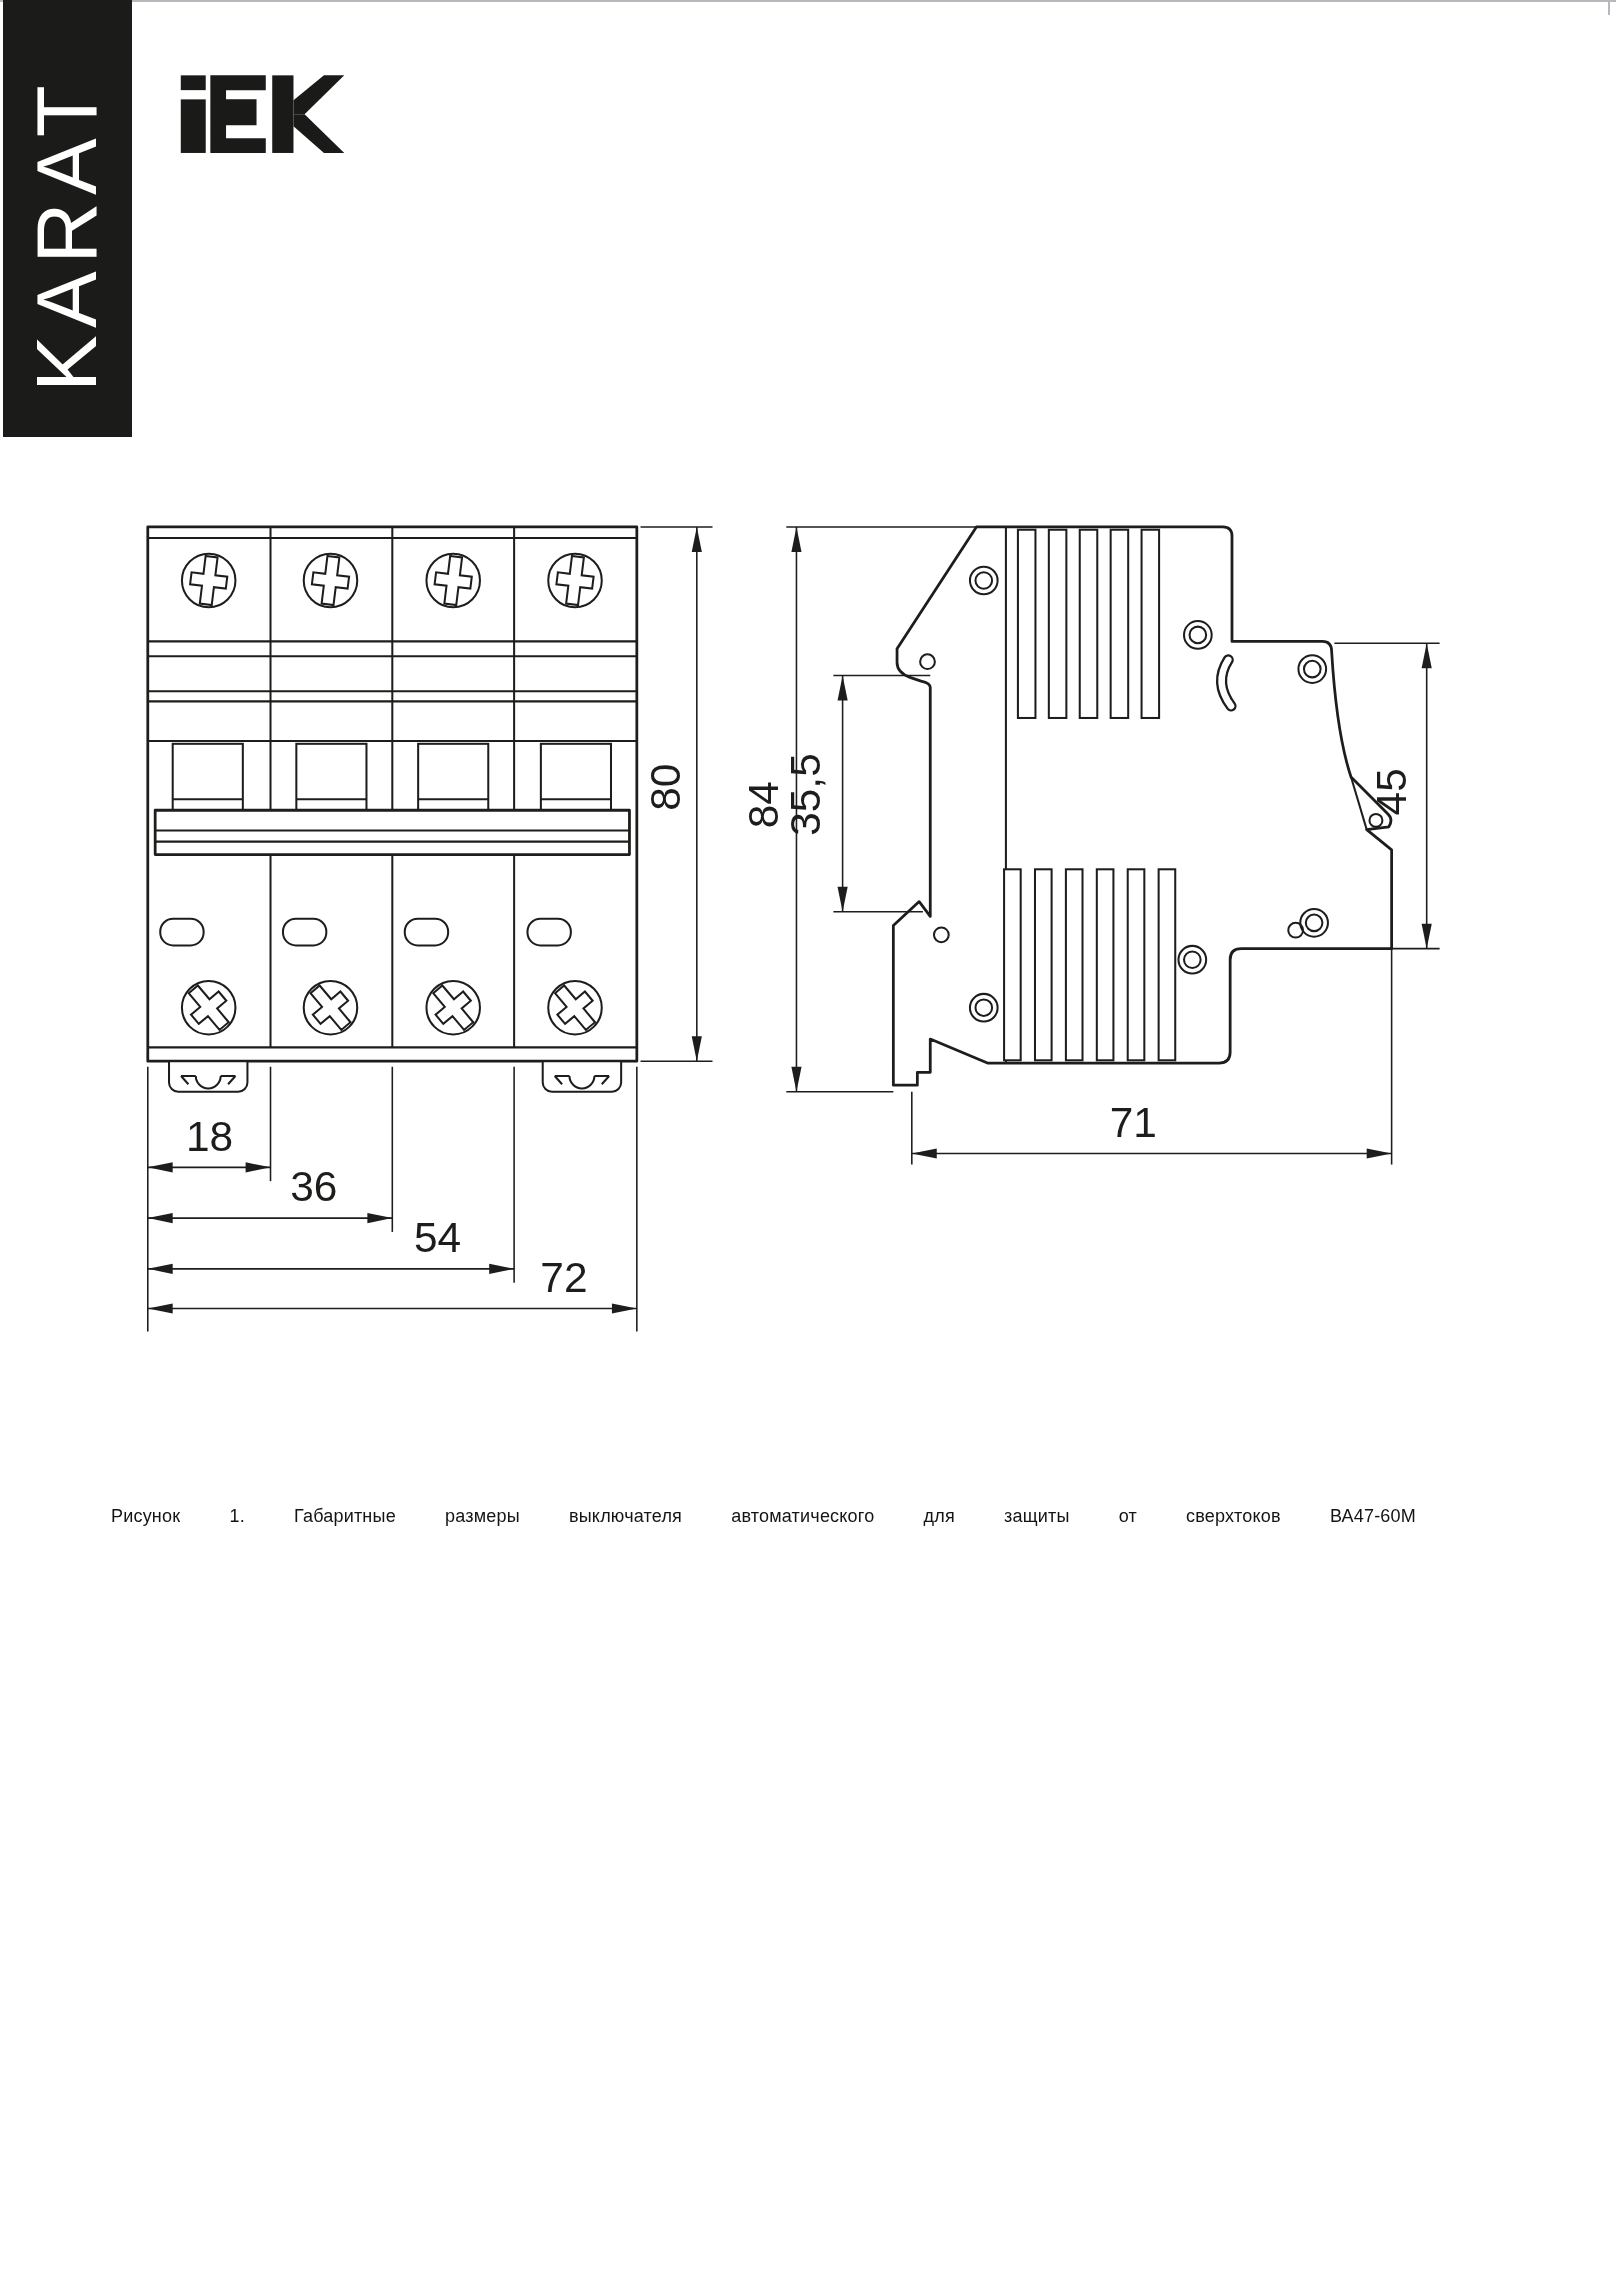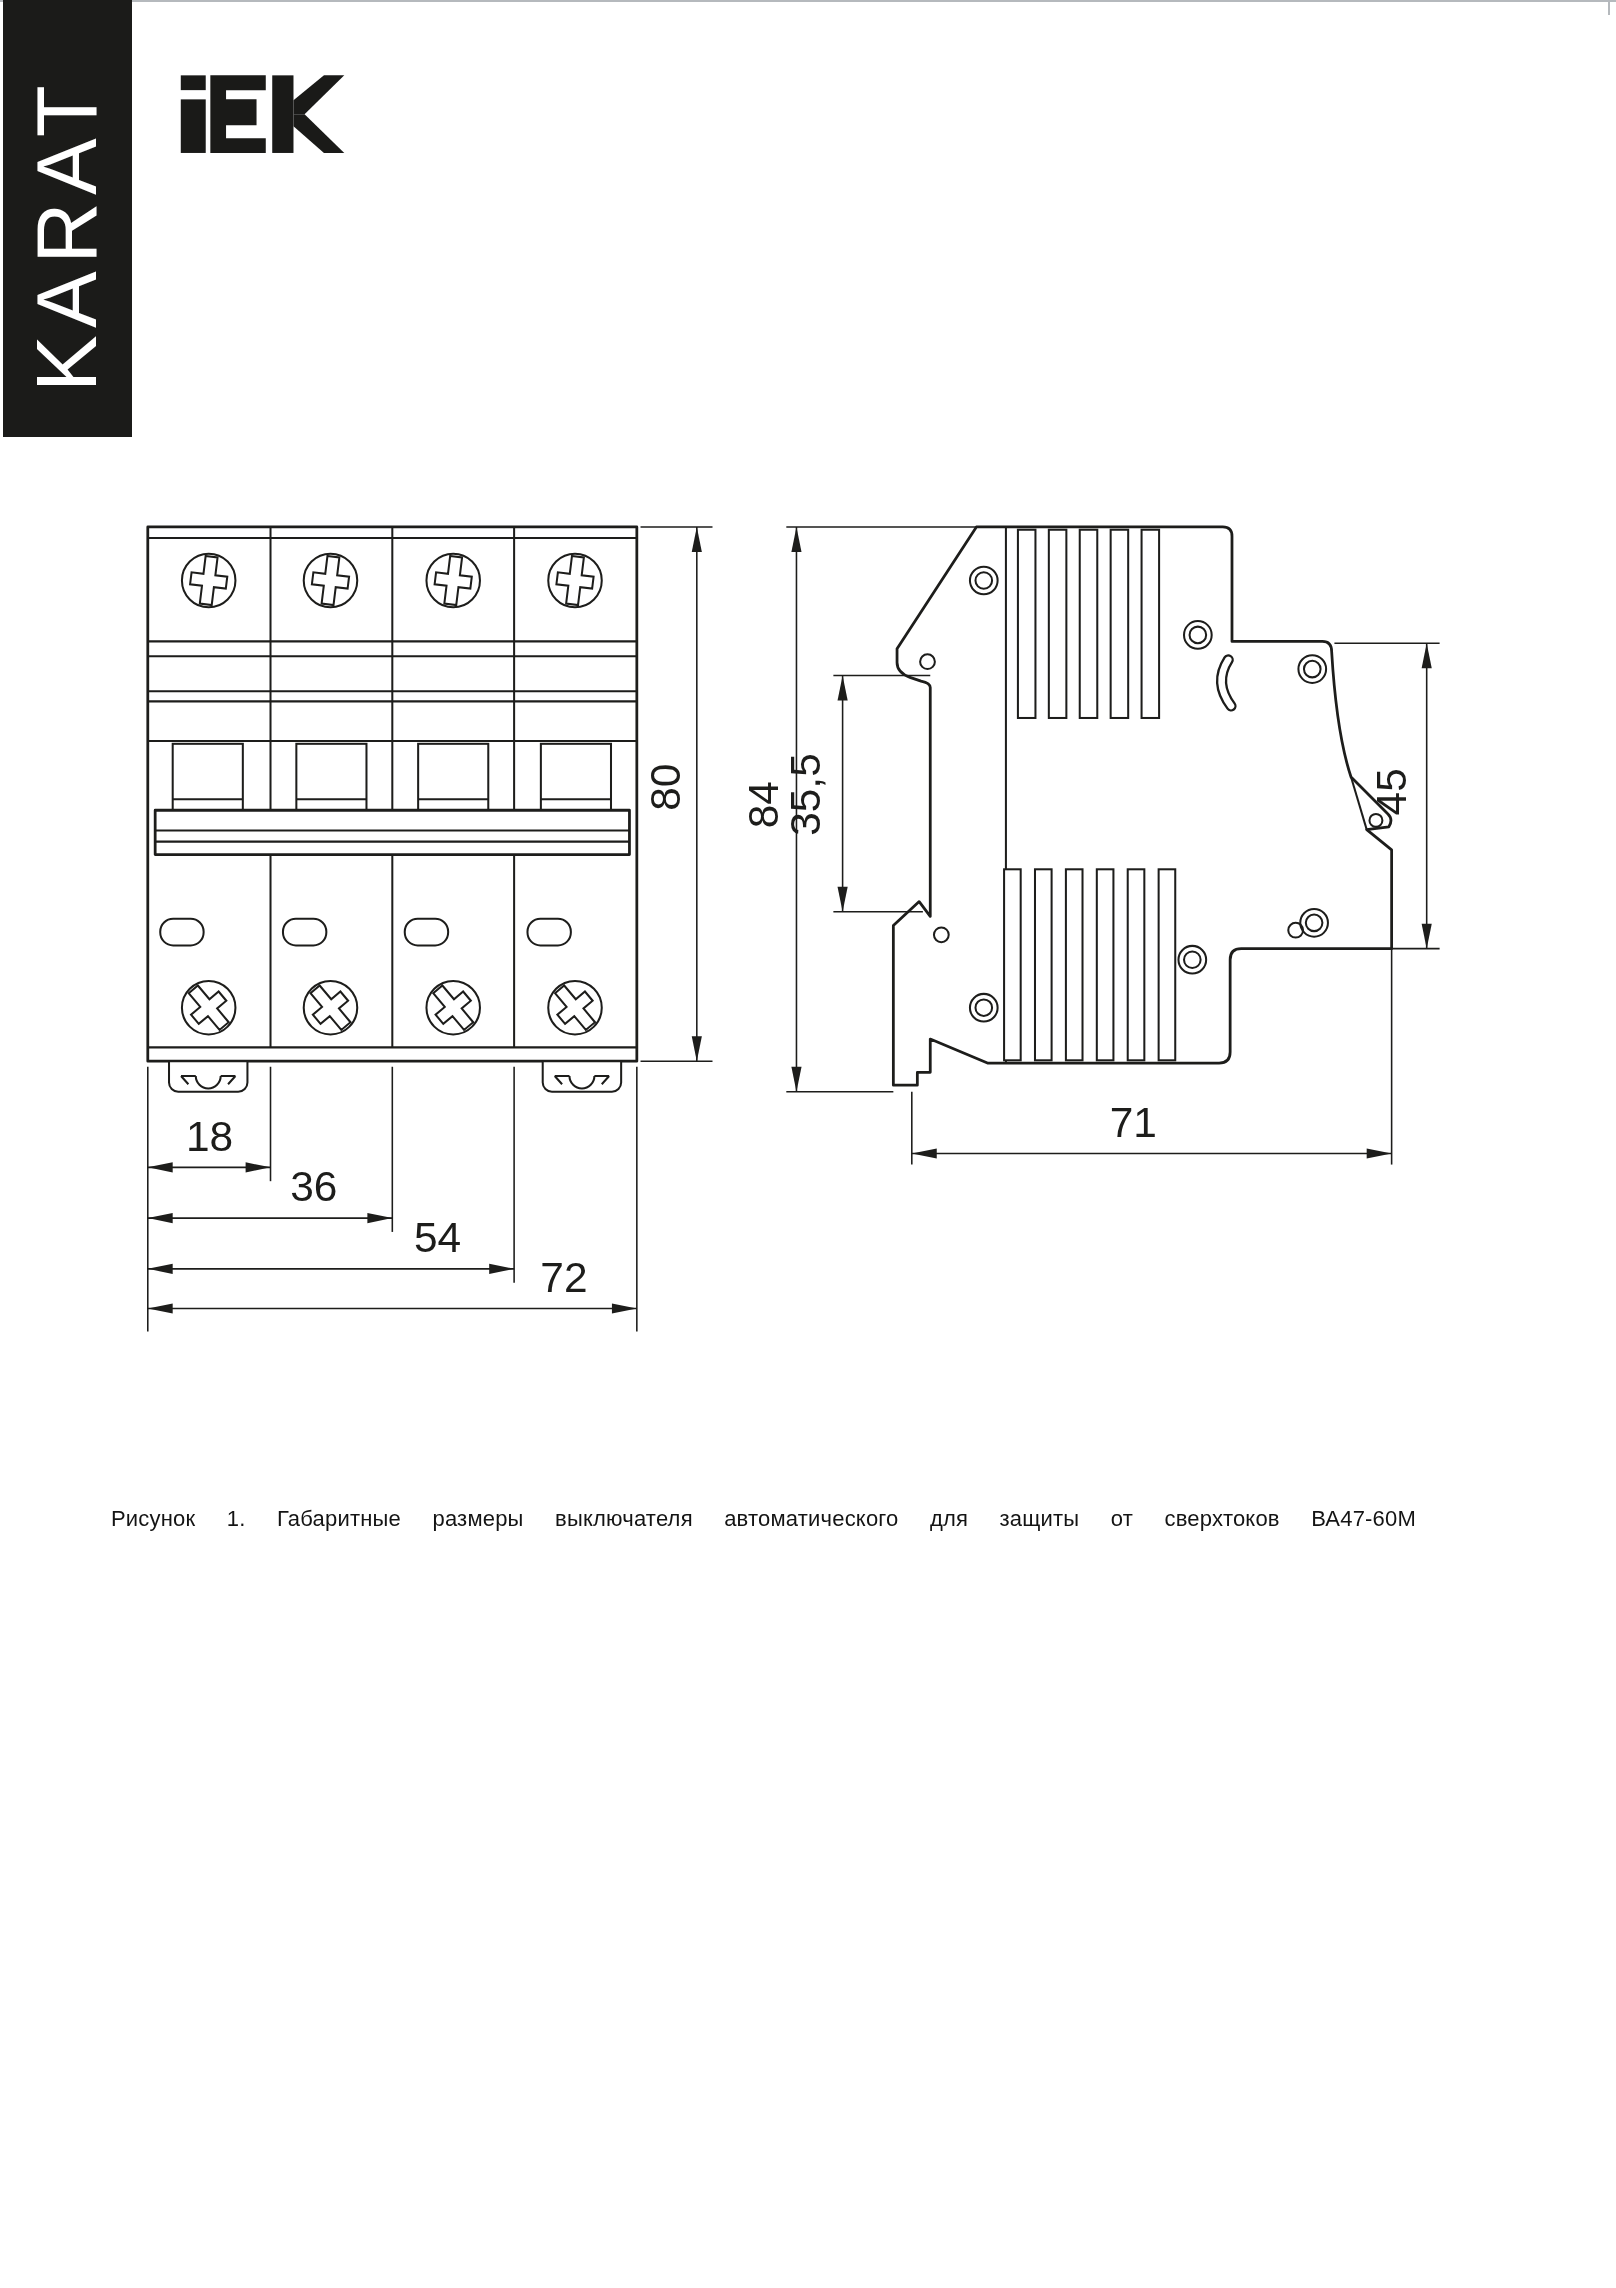--- a/index.html
+++ b/index.html
@@ -28,21 +28,21 @@
     white-space:nowrap;
     color:#ffffff;
     font-size:85px;
     letter-spacing:7.4px;
     font-weight:400;
   }
   .logo-svg{position:absolute;left:166px;top:65px;}
   .drawing-svg{position:absolute;left:0;top:443px;}
   .caption{
     position:absolute;left:111px;top:1506px;width:1305px;
-    font-size:22px;color:#141414;
+    font-size:18px;color:#141414;
     text-align:justify;
     text-align-last:justify;
     letter-spacing:0.2px;
   }
   
   .ol   {fill:#ffffff;stroke:#1d1d1b;stroke-width:3;stroke-linejoin:round;}
   .ln   {fill:none;stroke:#1d1d1b;stroke-width:2.2;}
   .lnw  {fill:#ffffff;stroke:#1d1d1b;stroke-width:2.2;}
   .thin {fill:none;stroke:#1d1d1b;stroke-width:1.7;}
   .dimt {fill:#1d1d1b;font-family:"Liberation Sans",sans-serif;font-size:46px;}

